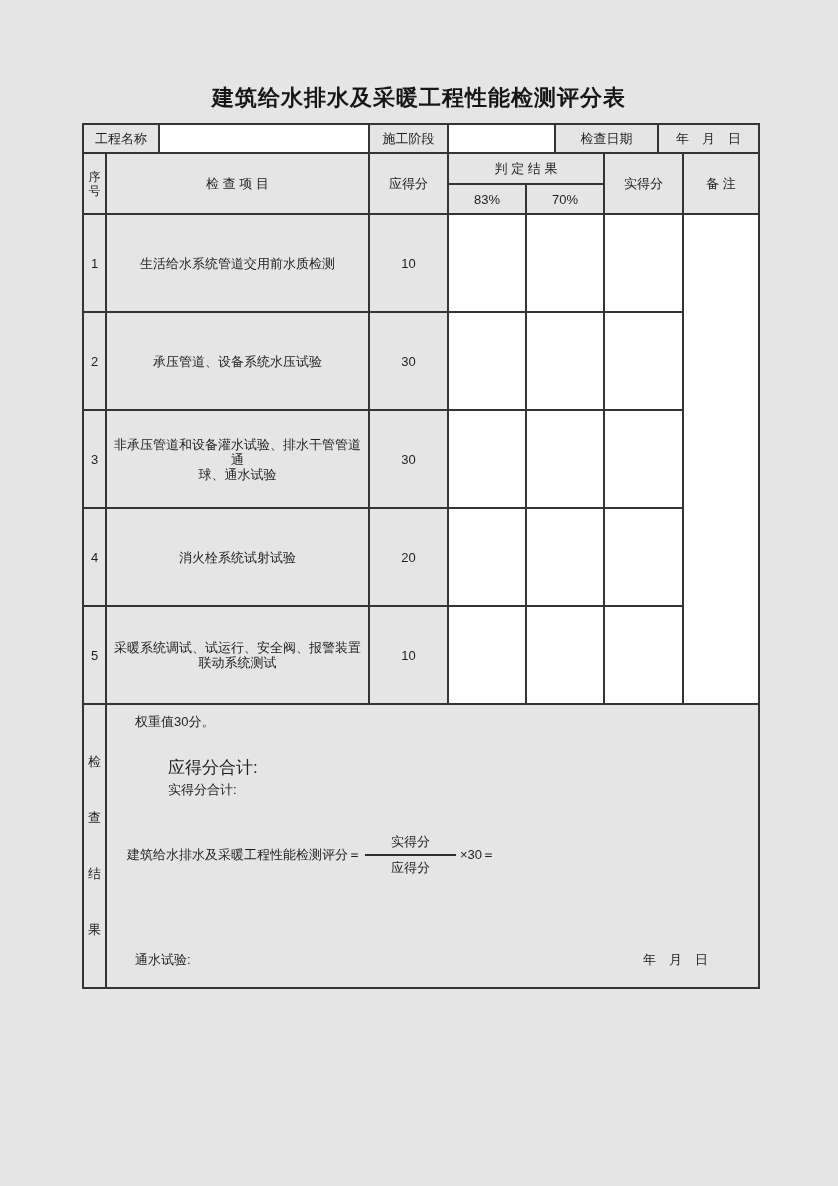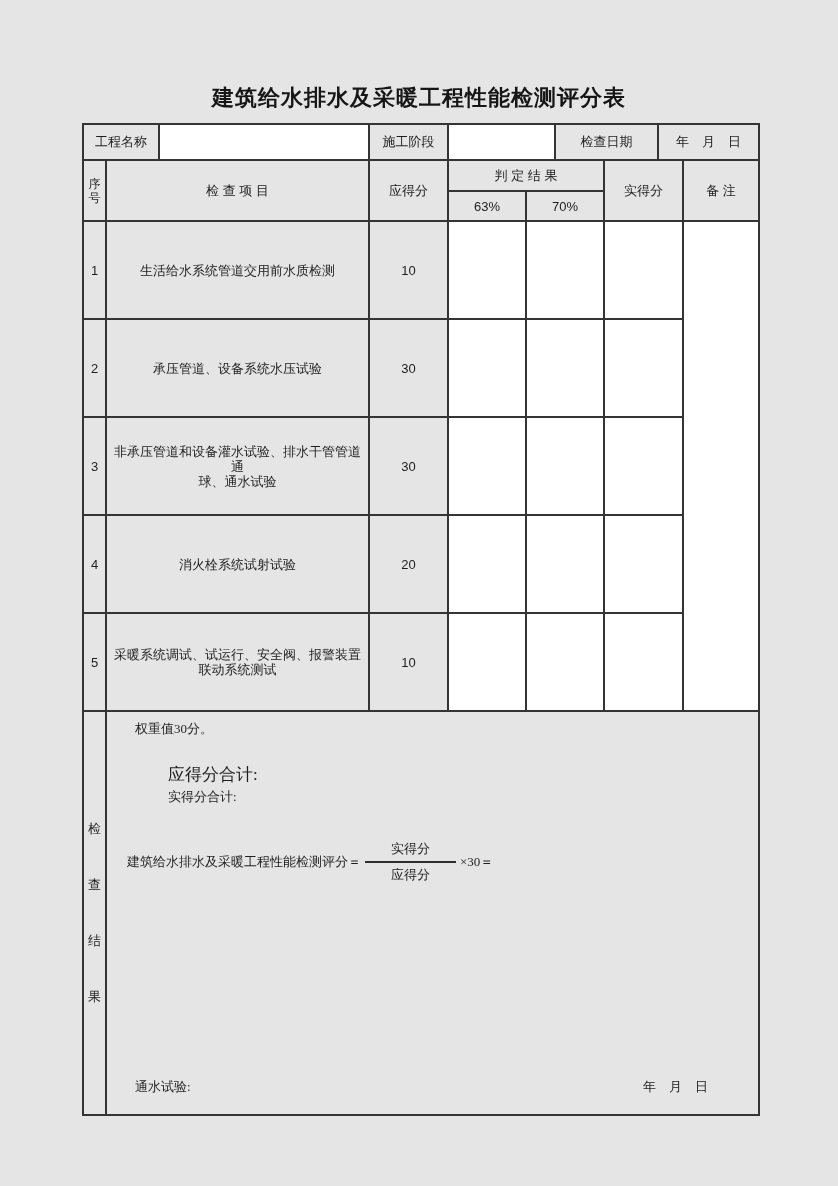--- a/index.html
+++ b/index.html
@@ -29,27 +29,27 @@
   table { border-collapse: collapse; table-layout: fixed; width: 676px; }
   table + table { margin-top: -2px; }
   td {
     border: 2px solid #343434;
     font-size: 13px;
     text-align: center;
     vertical-align: middle;
     padding: 0;
     overflow: hidden;
   }
-  .t1 td { height: 36px; }
+  .t1 td { height: 29px; }
   .hdr1 td { height: 31px; }
   .hdr2 td { height: 30px; }
   .body-row td { height: 98px; }
   .seq-head { word-break: break-all; line-height: 14px; font-size: 12px; padding: 2px 0; }
   .item-cell div { line-height: 15px; }
-  .result-row td { height: 404px; font-family: Liberation Serif, serif; }
+  .result-row td { height: 284px; }
   .result-label-cell {
     word-break: break-all;
     line-height: 56px;
     font-size: 13px;
     vertical-align: middle;
     padding: 16px 2px;
   }
   .result-body-cell { position: relative; text-align: left; vertical-align: top; }
   .rb-weight   { position: absolute; top: 8px;  left: 28px; font-size: 13px; }
   .rb-due      { position: absolute; top: 51px; left: 61px; font-size: 17px; }
@@ -110,21 +110,21 @@
       <tbody>
           <tr class="hdr1">
         <td rowspan="2" class="seq-head">序号</td>
         <td rowspan="2">检 查 项 目</td>
         <td rowspan="2">应得分</td>
         <td colspan="2">判 定 结 果</td>
         <td rowspan="2">实得分</td>
         <td rowspan="2">备 注</td>
       </tr>
       <tr class="hdr2">
-        <td>63%</td>
+        <td>83%</td>
         <td>70%</td>
       </tr>
 
       <tr class="body-row">
         <td>1</td>
         <td class="item-cell">
           <div>生活给水系统管道交用前水质检测</div>
           <div></div>
           <div></div>
         </td>

